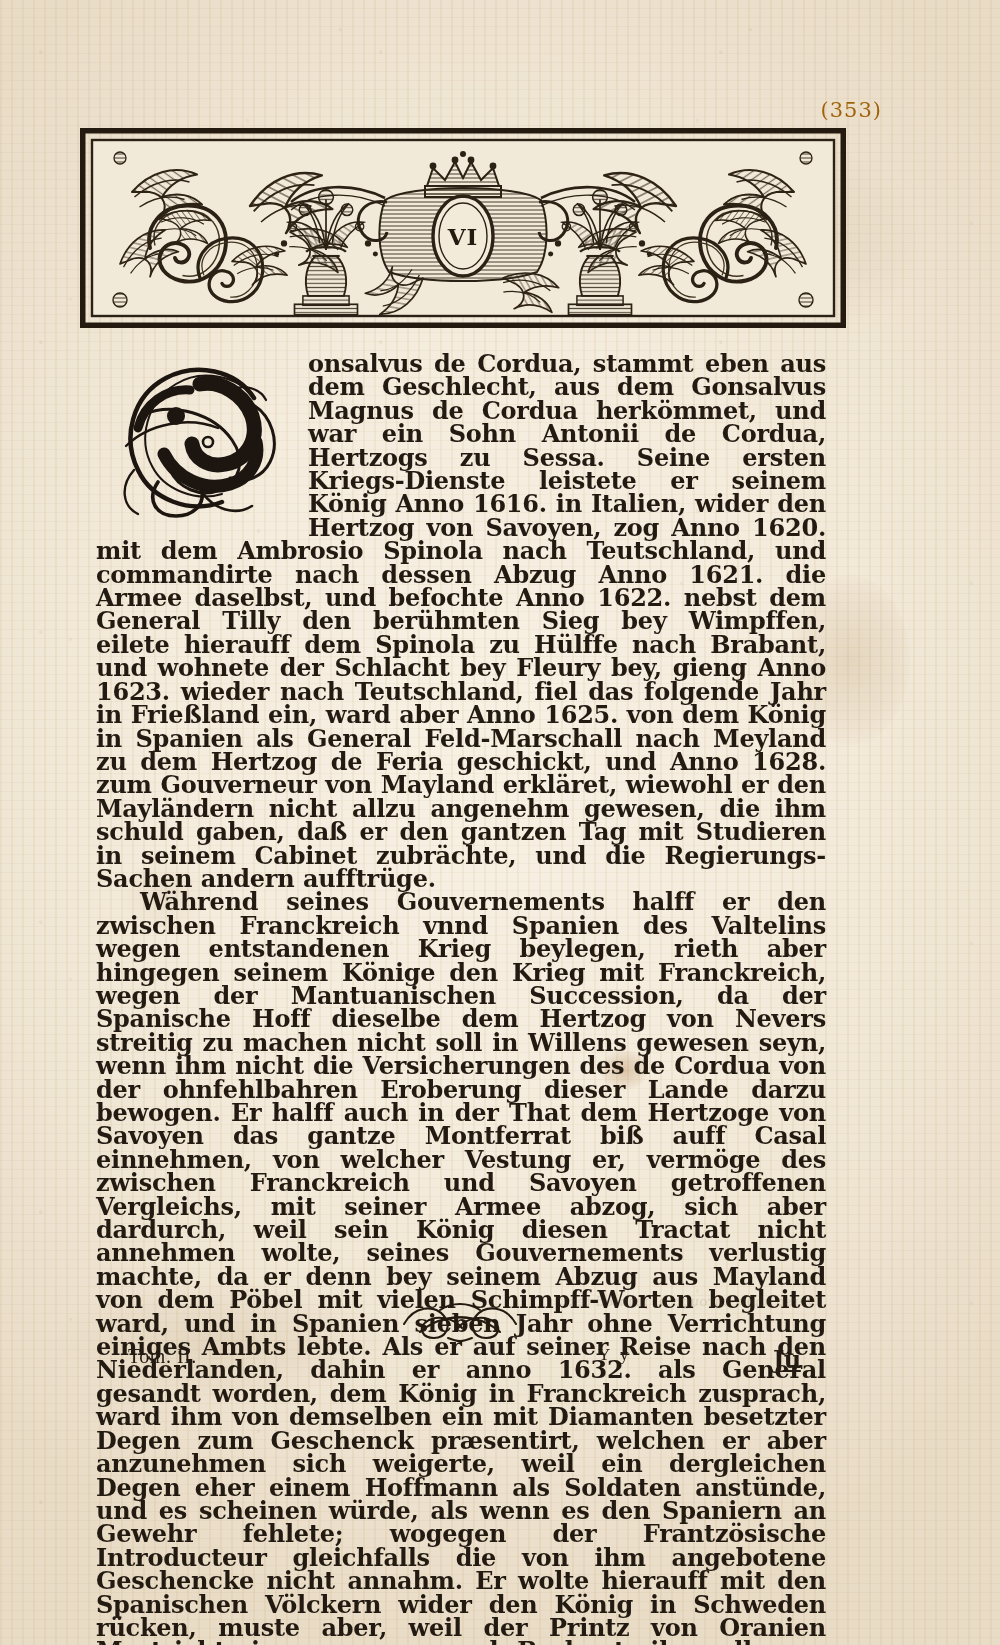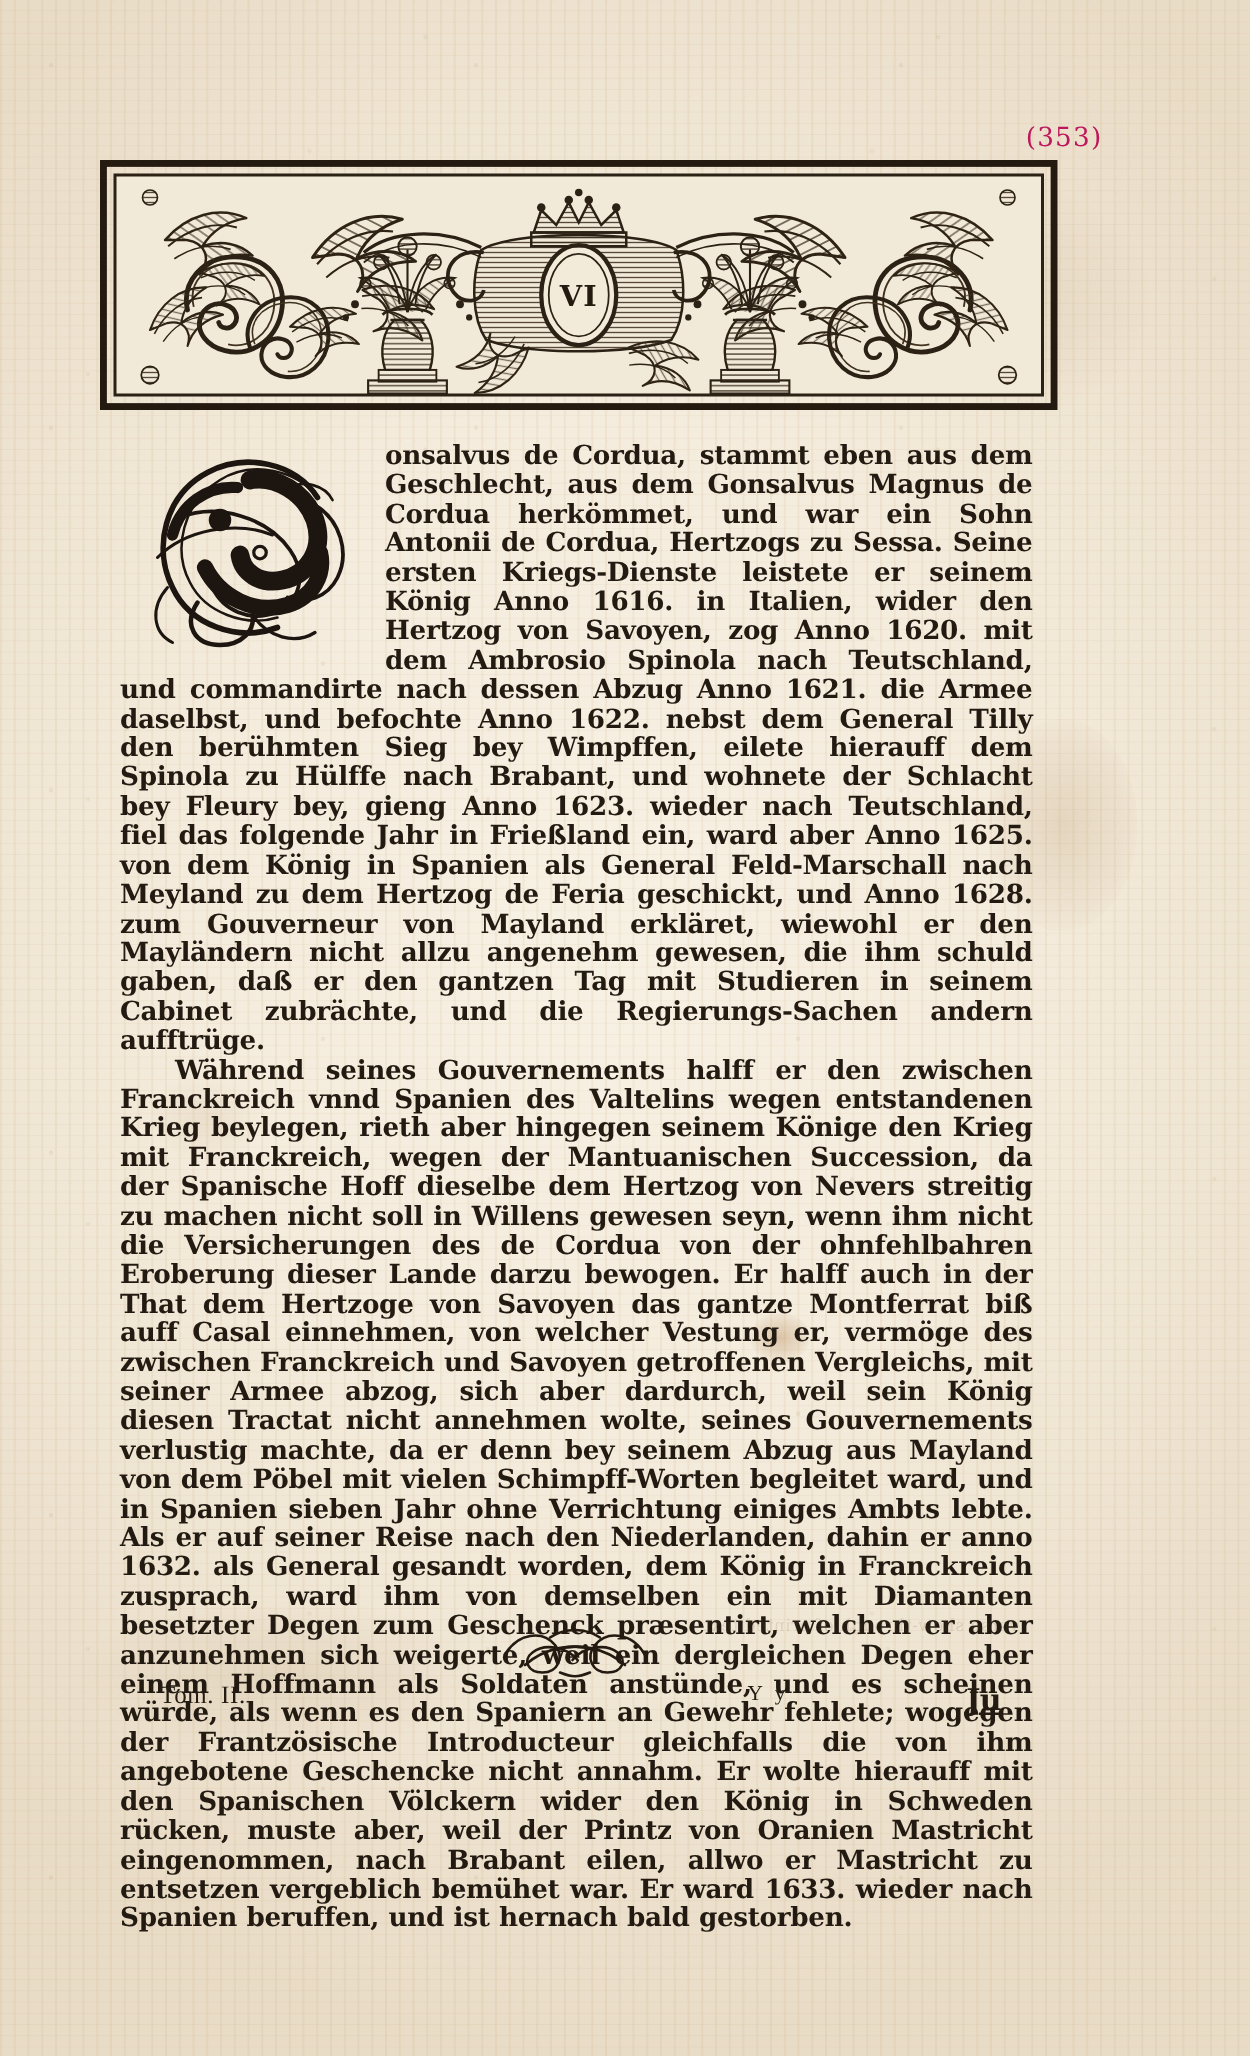--- a/index.html
+++ b/index.html
@@ -80,21 +80,21 @@
     overflow: hidden;
     font-family: "DejaVu Serif", serif;
   }
 
   
   .folio {
     position: absolute;
     right: 118px; top: 98px;
     font-family: "DejaVu Serif", "Liberation Serif", serif;
     font-size: 21px;
-    color: #be185d;
+    color: #a16207;
     letter-spacing: 1px;
   }
 
   
   .headpiece {
     position: absolute;
     left: 80px; top: 128px;
     width: 766px; height: 200px;
   }
   .headpiece svg { display: block; width: 100%; height: 100%; }
@@ -104,21 +104,21 @@
     position: absolute;
     left: 96px; top: 352px;
     width: 730px;
     color: #231b12;
   }
 
   
   .frak {
     font-family: "DejaVu Serif", "Liberation Serif", serif;
     font-weight: 700;
-    font-size: 21px;
+    font-size: 24px;
     line-height: 23.4px;
     letter-spacing: -0.25px;
     text-align: justify;
     text-justify: inter-word;
     word-spacing: .5px;
   }
 
   
   .dropcap {
     float: left;

